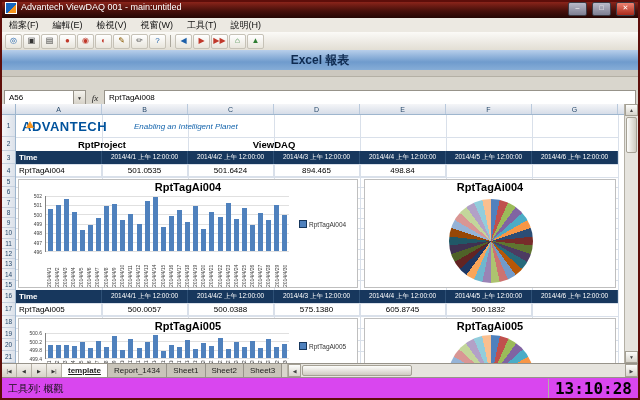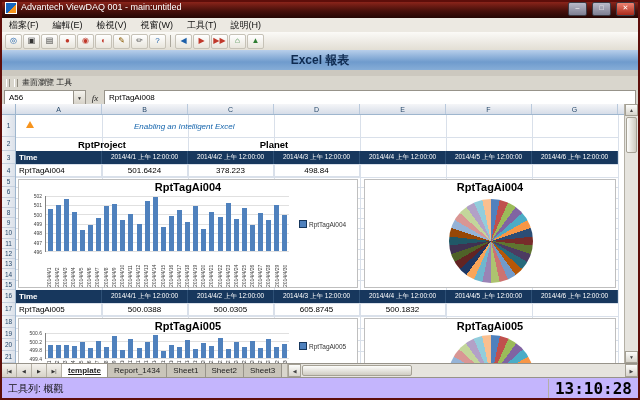--- a/index.html
+++ b/index.html
@@ -107,21 +107,21 @@
   .tnav{width:14px;display:flex;align-items:center;justify-content:center;font-size:5px;color:#333;
     background:linear-gradient(#f5f3ee,#d6d2c8);border-right:1px solid #b4b0a5;}
   .tab{padding:0 6px;display:flex;align-items:center;font-size:8px;color:#222;background:#c9c5ba;border-right:1px solid #97938a;}
   .tab.active{background:#fff;font-weight:bold;text-decoration:underline;}
   .hscroll{flex:1;position:relative;background:#e6e4de;border-left:1px solid #b4b0a5;margin-left:5px;}
   .hbtn{position:absolute;top:0;bottom:0;width:13px;box-sizing:border-box;border:1px solid #a5a195;
     background:linear-gradient(#fdfdfb,#d7d4cb);display:flex;align-items:center;justify-content:center;font-size:5px;color:#444;}
   .hthumb{position:absolute;left:14px;top:1px;height:11px;width:110px;border:1px solid #a5a195;border-radius:2px;
     background:linear-gradient(#fdfdfb,#cfccc2);box-sizing:border-box;}
   
-  .statusbar{position:absolute;top:375px;left:0;right:0;height:21px;background:#c4b5fd;border-top:1px solid #97938a;
+  .statusbar{position:absolute;top:375px;left:0;right:0;height:21px;background:#d946ef;border-top:1px solid #97938a;
     display:flex;align-items:center;justify-content:flex-end;}
   .stext{flex:1;font-size:10px;color:#111;padding-left:6px;}
   .clock{font-family:"DejaVu Sans Mono",monospace;font-size:16px;font-weight:bold;color:#000;
     padding:0 6px;border-left:1px solid #b4b0a5;}
 </style>
 </head>
 <body>
 
 <div class="window">
 
@@ -185,25 +185,20 @@
       <button class="tb">
         <span style="color: rgb(46, 125, 50);">▲</span>
       </button>
     </div>
 
   <div class="banner">
     <span>Excel 報表</span>
   </div>
   <div class="strip"></div>
 
-  <div class="subtoolbar">
-    <span class="grip"></span>
-    <span class="grip"></span>
-    <span>畫面瀏覽 工具</span>
-  </div>
 
   <div class="formulabar">
     <div class="namebox">A56</div>
     <div class="namedrop">▼</div>
     <div class="fxlab">fx</div>
     <div class="fval">RptTagAi008</div>
   </div>
 
   <div class="sheet">
     <div class="corner"></div>
@@ -234,26 +229,27 @@
         <div class="rn" style="height: 10.2727px;">15</div>
         <div class="rn" style="height: 13px;">16</div>
         <div class="rn" style="height: 13px;">17</div>
         <div class="rn" style="height: 11.75px;">18</div>
         <div class="rn" style="height: 11.75px;">19</div>
         <div class="rn" style="height: 11.75px;">20</div>
         <div class="rn" style="height: 11.75px;">21</div>
       </div>
     <div id="grid">
       <div class="logorow">
+        <span class="brand">ADVANTECH</span>
         <span class="logoarrow"></span>
-        <span class="slogan">Enabling an Intelligent Excel</span>
+        <span class="slogan">Enabling an Intelligent Planet</span>
       </div>
       <div class="h2row">
         <span class="h2a">RptProject</span>
-        <span class="h2b">Planet</span>
+        <span class="h2b">ViewDAQ</span>
       </div>
       <div class="chartbox" id="bar1" style="left: 2px; top: 64px; width: 340px; height: 109px;">
         <div class="ctitle">RptTagAi004</div>
       <div class="plot" style="left: 26px; top: 16px; width: 244px; height: 56px;">
             <div class="gl" style="top: 0%;"></div>
             <div class="gl" style="top: 16.6667%;"></div>
             <div class="gl" style="top: 33.3333%;"></div>
             <div class="gl" style="top: 50%;"></div>
             <div class="gl" style="top: 66.6667%;"></div>
             <div class="gl" style="top: 83.3333%;"></div>
@@ -704,28 +700,30 @@
           <div class="drlabel">Time</div>
           <div class="drcell">2014/4/1 上午 12:00:00</div>
           <div class="drcell">2014/4/2 上午 12:00:00</div>
           <div class="drcell">2014/4/3 上午 12:00:00</div>
           <div class="drcell">2014/4/4 上午 12:00:00</div>
           <div class="drcell">2014/4/5 上午 12:00:00</div>
           <div class="drcell">2014/4/6 上午 12:00:00</div>
         </div>
         <div class="valrow" style="top: 49px;">
           <div class="vrlabel">RptTagAi004</div>
+          <div class="vrcell">501.0535</div>
           <div class="vrcell">501.6424</div>
-          <div class="vrcell">378.223</div>
+          <div class="vrcell">894.465</div>
           <div class="vrcell">498.84</div>
         </div>
         <div class="valrow" style="top: 188px;">
           <div class="vrlabel">RptTagAi005</div>
+          <div class="vrcell">500.0057</div>
           <div class="vrcell">500.0388</div>
-          <div class="vrcell">500.0305</div>
+          <div class="vrcell">575.1380</div>
           <div class="vrcell">605.8745</div>
           <div class="vrcell">500.1832</div>
         </div>
       </div>
     <div class="vscroll">
       <div class="sbtn" style="top:0;">▲</div>
       <div class="vthumb"></div>
       <div class="sbtn" style="bottom:0;">▼</div>
     </div>
   </div>

